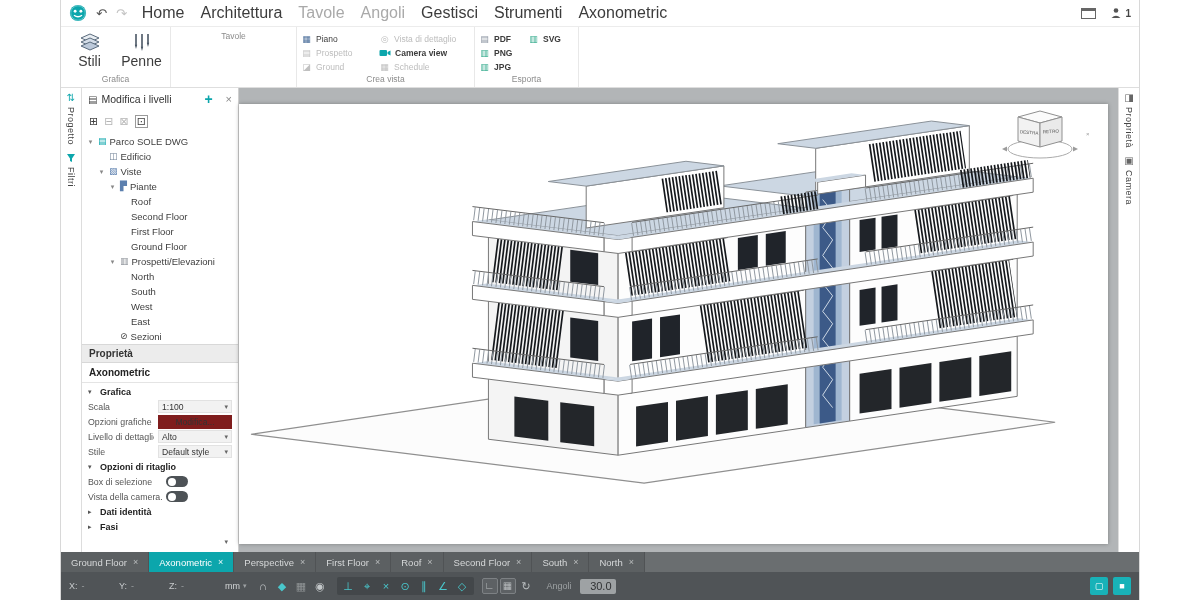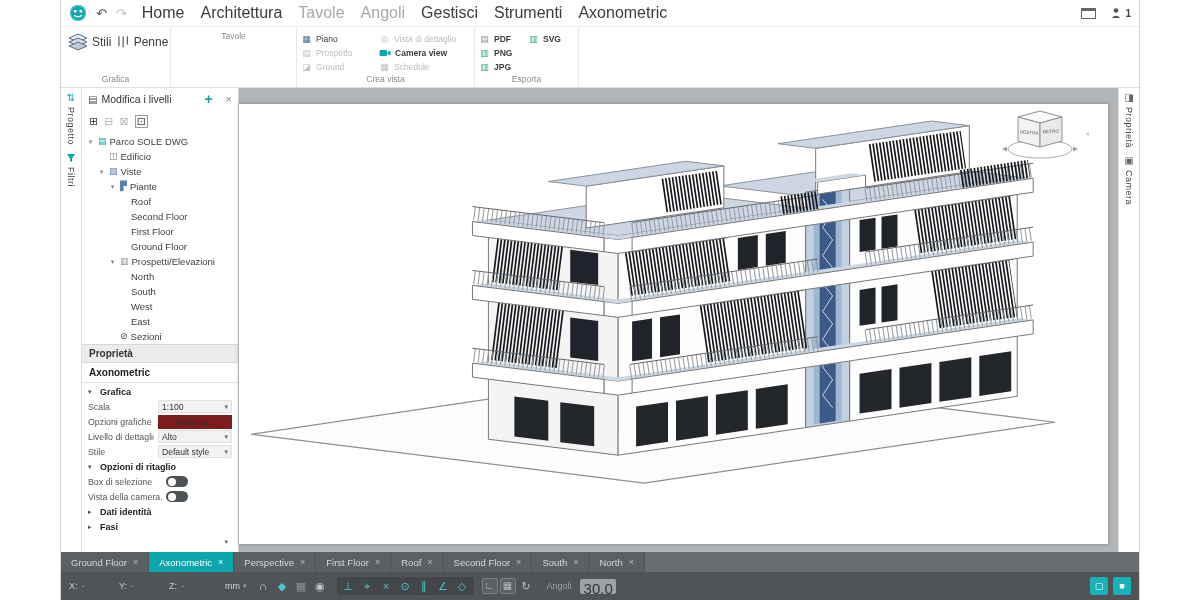--- a/index.html
+++ b/index.html
@@ -14,21 +14,21 @@
 .mitem{font-size:16px;color:#3c3c3c;cursor:default}
 .mitem.dim{color:#a9a9a9}
 .mb-right{margin-left:auto;display:flex;align-items:center;gap:14px}
 .layout-ic{width:15px;height:11px;border:1.3px solid #666;border-top-width:3px;display:inline-block}
 .user{display:flex;align-items:center;gap:3px;font-size:10px;color:#444;font-weight:bold}
 
 .ribbon{flex:0 0 60px;display:flex;border-bottom:1px solid #dedede;background:#fff}
 .rgroup{display:flex;flex-direction:column;border-right:1px solid #e8e8e8;padding:3px 4px 0}
 .rbody{flex:1;display:flex;gap:3px;align-items:flex-start}
 .rlabel{font-size:8.5px;color:#8b8b8b;text-align:center;padding:1px 0 3px}
-.bigbtn{width:54px;display:flex;align-items:center;gap:1px;font-size:12px;color:#3c3c3c;padding-top:2px;text-align:center;white-space:nowrap}
+.bigbtn{width:54px;display:flex;flex-direction:column;align-items:center;gap:1px;font-size:14px;color:#3c3c3c;padding-top:2px;text-align:center;white-space:nowrap}
 .bigbtn.dim{color:#bcbcbc}
 .smallcol{display:flex;flex-direction:column;gap:2px;padding-top:3px}
 .smallbtn{display:flex;align-items:center;gap:4px;font-size:8.5px;color:#3c3c3c;height:12px;white-space:nowrap}
 .smallbtn.dim{color:#bcbcbc}
 .smallbtn.strong{font-weight:bold}
 .mic{font-size:9px;width:11px;text-align:center;line-height:1}
 
 .main{flex:1;display:flex;min-height:0}
 .vstrip{width:21px;background:#fff;display:flex;flex-direction:column;align-items:center;padding-top:5px;gap:8px}
 .vstrip.left{border-right:1px solid #ddd}
@@ -81,21 +81,21 @@
 .coord{font-size:9px;display:flex;gap:4px;width:44px}
 .cval{color:#9da1a3}
 .unit{font-size:9px;display:flex;gap:3px;align-items:center;margin-left:4px;color:#d2d5d6}
 .dcaret{font-size:7px;color:#9da1a3}
 #sticons1,#sticons3{display:flex;gap:2px}
 .stic{font-size:11px;width:17px;text-align:center;color:#b9bdbf;line-height:16px}
 .stic.teal{color:#49c7cc}
 .stic.boxed{border:1px solid #7d8184;background:#5d6164;border-radius:2px;font-size:10px;width:16px;height:16px;line-height:14px}
 .snapgroup{display:flex;background:#43474a;border-radius:2px;padding:1px 3px;gap:2px}
 .anglbl{font-size:9px;color:#9da1a3;margin-left:4px}
-.angval{width:36px;height:15px;background:#9ea2a4;border-radius:2px;font-size:15px;color:#2f3133;text-align:right;padding:1px 4px}
+.angval{width:36px;height:15px;background:#9ea2a4;border-radius:2px;font-size:11px;color:#2f3133;text-align:right;padding:1px 4px}
 .sright{margin-left:auto;display:flex;gap:5px}
 .tealbtn{width:18px;height:18px;background:#18b2b8;color:#fff;font-size:9px;display:flex;align-items:center;justify-content:center;border-radius:2px}
 </style>
 </head>
 <body>
 
 <div class="app">
 
   <div class="menubar">
     <svg class="logo" viewBox="0 0 20 20">

